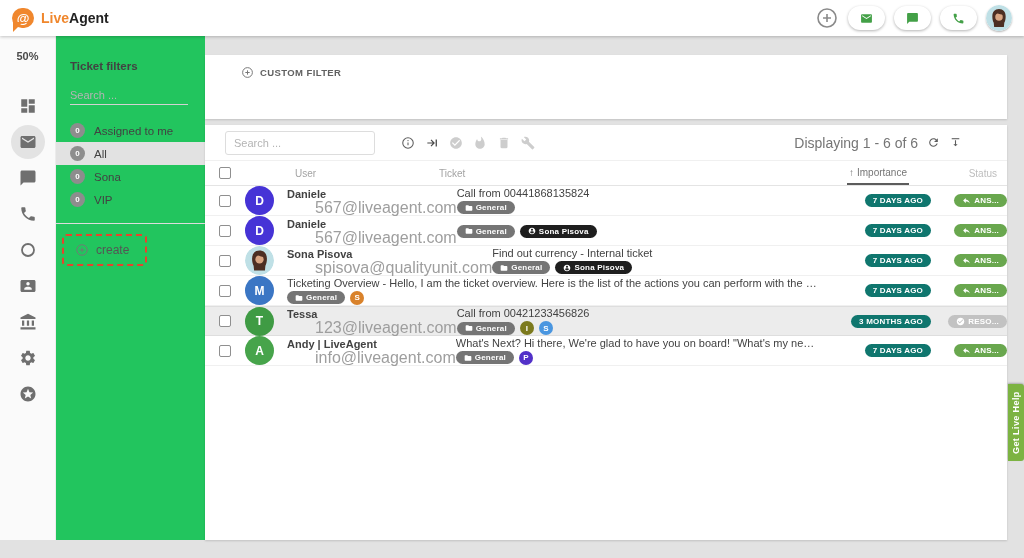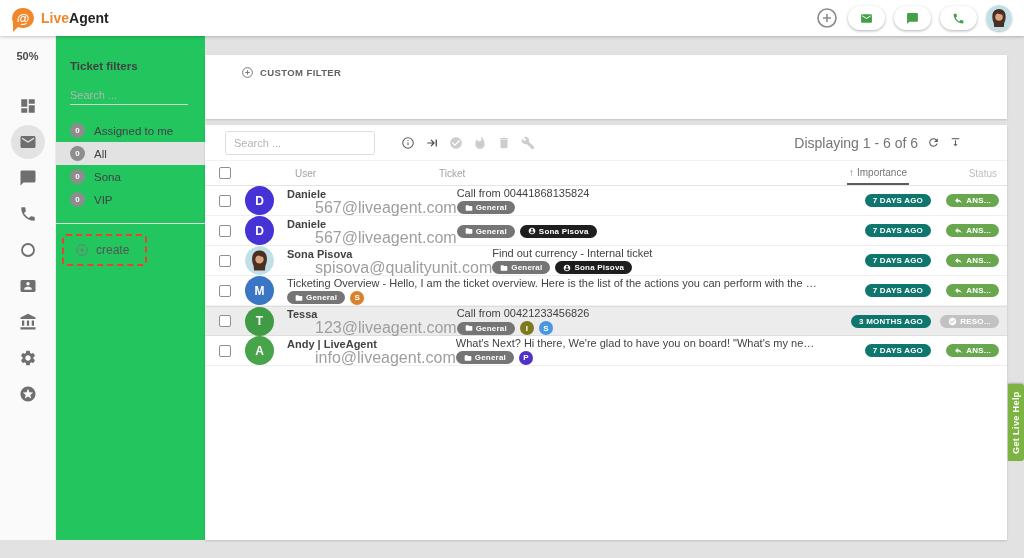--- a/index.html
+++ b/index.html
@@ -73,21 +73,21 @@
   .toolbar-right svg { width:13px; height:13px; color:#5d5d5d; cursor:pointer; }
 
   .thead { display:flex; align-items:stretch; height:25px; border-bottom:1px solid #e4e4e4;
            font-size:10px; color:#a3a3a3;gap:22px; }
   .thead > div { display:flex; align-items:center; }
   .c-check { flex:0 0 40px; justify-content:center; display:flex; align-items:center; }
   .c-avatar { flex:0 0 42px; display:flex; align-items:center; }
   .c-user { flex:0 0 108px; }
   .c-ticket { flex:1 1 auto; min-width:0; }
   .c-imp { flex:0 0 108px; justify-content:flex-end; display:flex; align-items:center; }
-  .c-status { flex:0 0 76px; justify-content:flex-end; display:flex; align-items:center; padding-right:8px; }
+  .c-status { flex:0 0 76px; justify-content:flex-end; display:flex; align-items:center; }
   .h-user { flex:0 0 150px; padding-left:28px; }
   .h-imp { flex:0 0 108px; justify-content:flex-end; }
   .h-imp .h-imp-inner { color:#757575; border-bottom:2px solid #5c5c5c; height:100%; display:flex; align-items:center; gap:3px; padding:0 2px; }
   .h-status { flex:0 0 76px; color:#bdbdbd; padding-right:10px; justify-content:flex-end; }
 
   .cb { width:12px; height:12px; border:1px solid #8f8f8f; border-radius:2px; background:#fff; cursor:pointer; }
 
   .trow { display:flex; align-items:center; height:30px; border-bottom:1px solid #f0f0f0; background:#fff; }
   .trow.muted { background:#ececec; border-top:1px solid #dedede; border-bottom:1px solid #dedede; }
   .av { width:29px; height:29px; border-radius:50%; color:#fff; font-size:12px; font-weight:bold;

